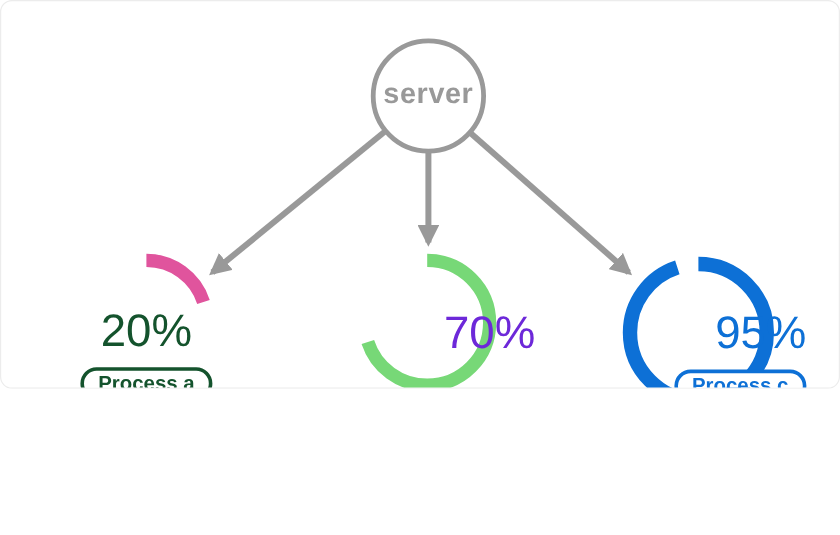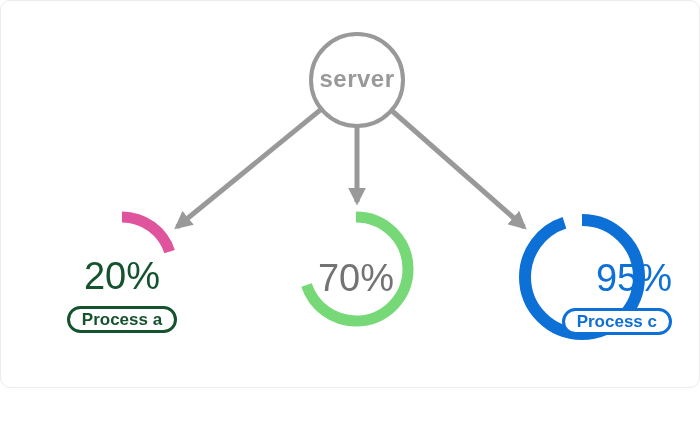--- a/index.html
+++ b/index.html
@@ -1,21 +1,21 @@
 <!DOCTYPE html>
 <html style="--gray: #999999; --pink: #e0549d; --green: #77d877; --blue: #0d70d6; --bg: #ffffff;"><head>
 <meta charset="utf-8">
 <style>
   :root{
     --gray:#999999; --pink:#e0549d; --green:#77d877; --blue:#0d70d6; --bg:#ffffff;
   }
   html,body{margin:0;padding:0;background:#fff;}
   body{font-family:"Liberation Sans", sans-serif;}
   .canvas{
-    position:relative; width:700px; height:388px; background:var(--bg);
+    position:relative; width:700px; height:324px; background:var(--bg);
     border:1px solid #ececec; border-radius:10px; overflow:hidden; box-sizing:border-box;
   }
   svg.scene{position:absolute; left:0; top:0; width:700px; height:446px;}
   .arrow{stroke:var(--gray); stroke-width:5; fill:none;}
   marker path{fill:var(--gray);}
   .server-circle{fill:#ffffff; stroke:var(--gray); stroke-width:4;}
   .gauge{fill:none; stroke-linecap:butt;}
   .server-label{
     position:absolute; left:296px; top:64px; width:120px; text-align:center;
     font-size:24px; font-weight:bold; color:var(--gray); letter-spacing:0.5px;
@@ -54,21 +54,21 @@
     <circle class="gauge" cx="581" cy="276" r="57" stroke-width="12" pathLength="100" stroke-dashoffset="25" stroke="#0d70d6" stroke-dasharray="95 5"></circle>
   </svg>
 
   <div class="server-label">server</div>
 
   <div class="process-block block-a" style="color: #14532d;">
     <div class="percent">20%</div>
     <div class="pill">Process a</div>
   </div>
 
-  <div class="process-block block-b" style="color: #737373;">
+  <div class="process-block block-b" style="color: #6d28d9; text-align: right;">
     <div class="percent">70%</div>
   </div>
 
   <div class="process-block block-c" style="color: rgb(13, 112, 214);">
     <div class="percent">95%</div>
     <div class="pill">Process c</div>
   </div>
 
 </div>
 

